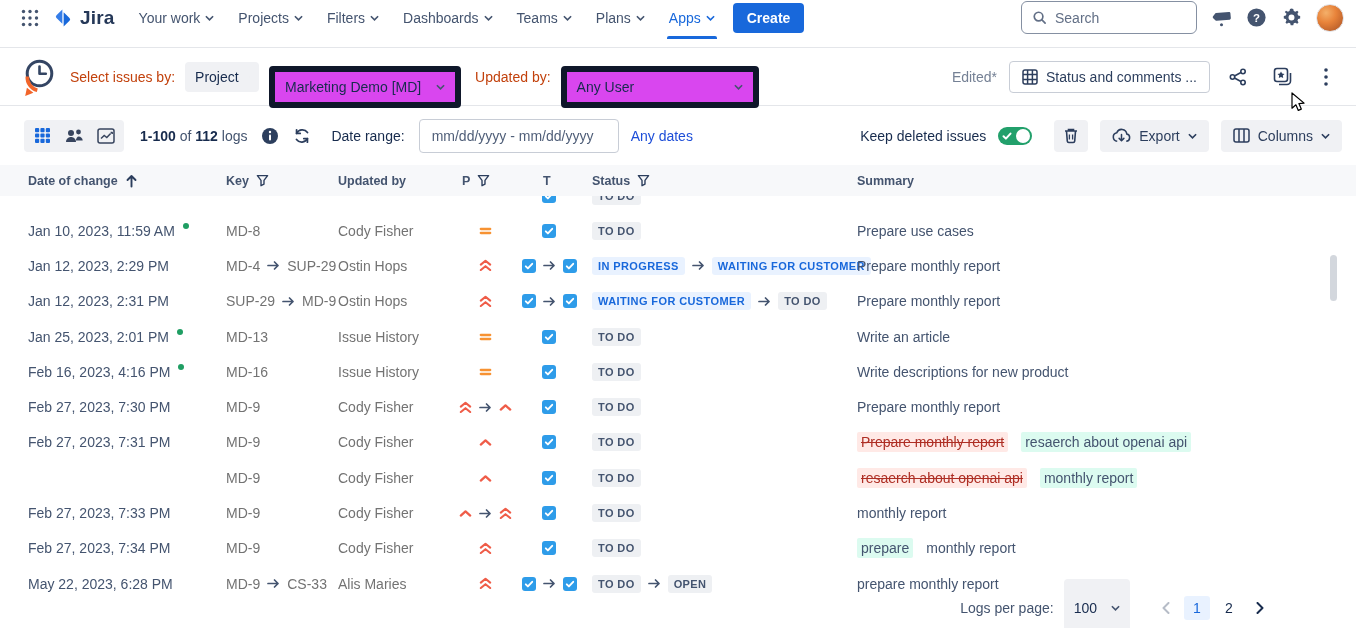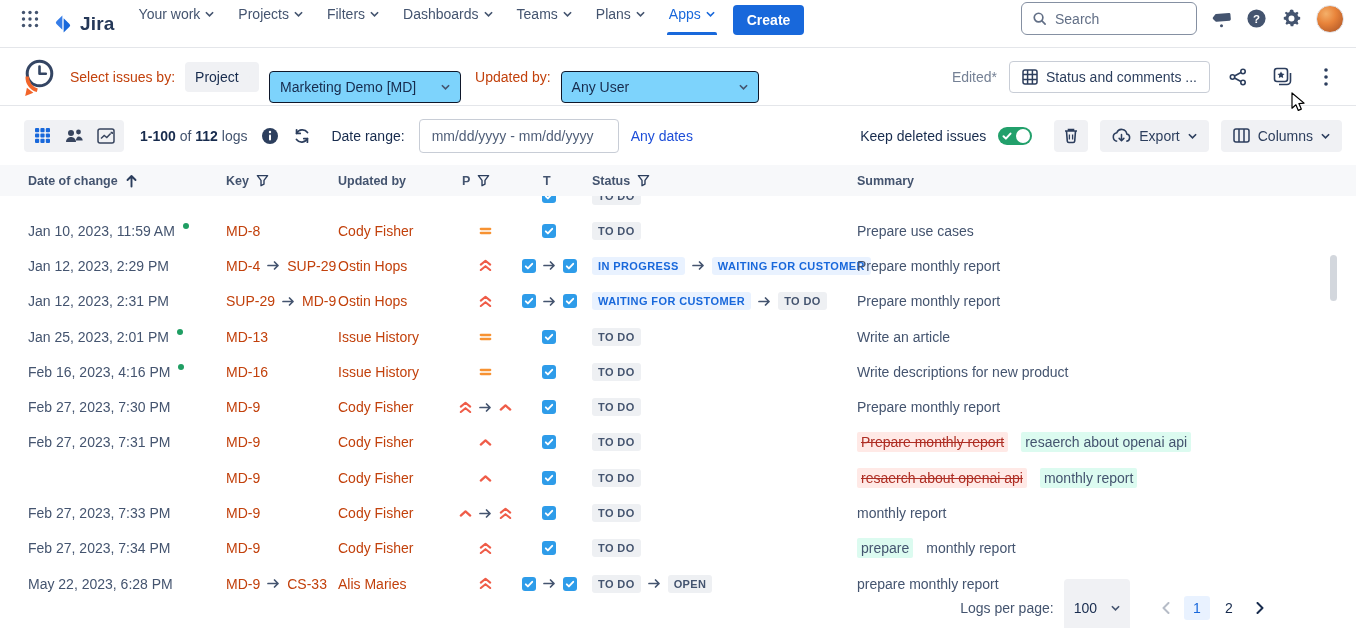--- a/index.html
+++ b/index.html
@@ -4,21 +4,21 @@
 <style>
   * { margin:0; padding:0; box-sizing:border-box; }
   html,body { width:1356px; height:628px; }
   body {
     font-family:"Liberation Sans", sans-serif;
     background:#fff; color:#172b4d; overflow:hidden; position:relative;
   }
   svg { display:block; }
 
   
-  .topnav { height:48px; display:flex; align-items:flex-end; padding:0 12px 12px 14px;
+  .topnav { height:48px; display:flex; align-items:center; padding:0 12px 12px 14px;
             border-bottom:1px solid #e4e6ea; background:#fff; }
   .appswitch { width:32px; height:32px; display:flex; align-items:center; justify-content:center;
                border-radius:4px; color:#44546f; cursor:pointer; }
   .brand { display:flex; align-items:center; gap:6px; margin:0 14px 0 6px; }
   .brand-name { font-size:19px; font-weight:700; color:#253858; letter-spacing:.2px; }
   .navitems { display:flex; align-items:center; gap:4px; }
   .navitem { position:relative; font-size:14px; font-weight:500; color:#44546f; padding:13px 10px;
              display:flex; align-items:center; gap:5px; cursor:pointer; }
   .navitem.active { color:#1868db; }
   .navitem.active::after { content:""; position:absolute; left:8px; right:8px; bottom:0;
@@ -37,21 +37,21 @@
             background:radial-gradient(circle at 35% 30%, #f4b06a 0%, #e8833a 40%, #a64f23 100%);
             border:1px solid #e2e4e9; }
 
   
   .toolbar { height:58px; display:flex; align-items:center; padding:0 14px 0 18px;
              border-bottom:1px solid #e4e6ea; background:#fff; }
   .lbl { font-size:14px; color:#c2410c; }
   .sel { display:flex; align-items:center; justify-content:space-between; gap:10px; font-size:14px;
          color:#172b4d; border-radius:4px; padding:7px 10px; cursor:pointer; }
   .sel.grey { background:#f0f1f4; }
-  .sel.outline { background:#7dd3fc; border:1px solid #0f172a;margin-top:20px; }
+  .sel.outline { background:#d946ef; border:6px solid #0f172a;margin-top:20px; }
   .tb-right { margin-left:auto; display:flex; align-items:center; gap:12px;justify-content:space-between; }
   .edited { color:#758195; font-size:14px; }
   .viewname-btn { display:flex; align-items:center; gap:8px; border:1px solid #c8cdd6; background:#fff;
          border-radius:4px; padding:7px 12px; font-size:14px; color:#2c3e5d; cursor:pointer; }
   .tool-ic { width:32px; height:32px; border-radius:4px; display:flex; align-items:center;
          justify-content:center; color:#2c3e5d; cursor:pointer; }
 
   
   .filterbar { height:59px; display:flex; align-items:center; padding:0 14px 0 24px; background:#fff; }
   .viewtoggle { display:flex; background:#f0f1f4; border-radius:4px; padding:3px; gap:2px; }
@@ -88,21 +88,21 @@
   .row.partial { height:17px; overflow:hidden; }
   .row.partial .cell { top:-18px; }
   .cell { position:absolute; top:0; height:35.3px; display:flex; align-items:center; gap:7px; font-size:14px; }
   .c-date { left:28px; color:#44546f; }
   .c-key  { left:226px; }
   .c-user { left:338px; }
   .c-p    { left:450px; width:70px; justify-content:center; }
   .c-t    { left:518px; width:62px; justify-content:center; }
   .c-status { left:592px; }
   .c-summary { left:857px; color:#44546f; }
-  .link { color:#c2410c; cursor:pointer; text-decoration:none; }
+  .link { color:#737373; cursor:pointer; text-decoration:none; }
   .gdot { width:6px; height:6px; border-radius:50%; background:#1f9e63; align-self:flex-start; margin:10px 0 0 1px; }
   .badge { font-size:11px; font-weight:700; letter-spacing:.4px; padding:3px 6px; border-radius:3px; white-space:nowrap; }
   .badge.grey { background:#eef0f3; color:#44546f; }
   .badge.blue { background:#e9f2ff; color:#1868db; }
   .arrow-ic { color:#44546f; display:flex; }
   .seg-removed { background:#ffe9e6; color:#ae2e24; text-decoration:line-through; padding:2px 4px; border-radius:2px; }
   .seg-added { background:#dcfbf0; color:#44546f; padding:2px 4px; border-radius:2px; }
   .seg-normal { color:#44546f; }
   .summary-seg { margin-right:6px; }
 

